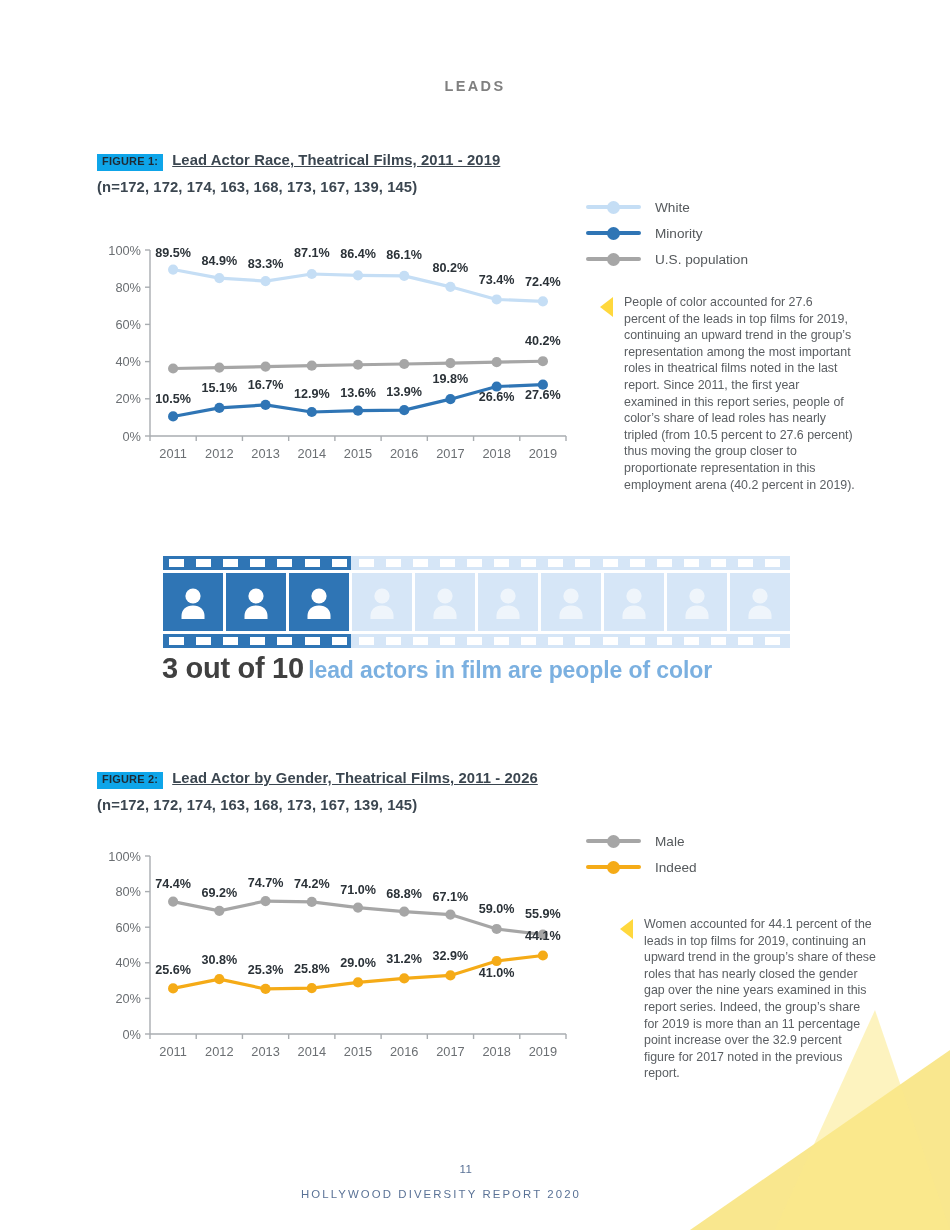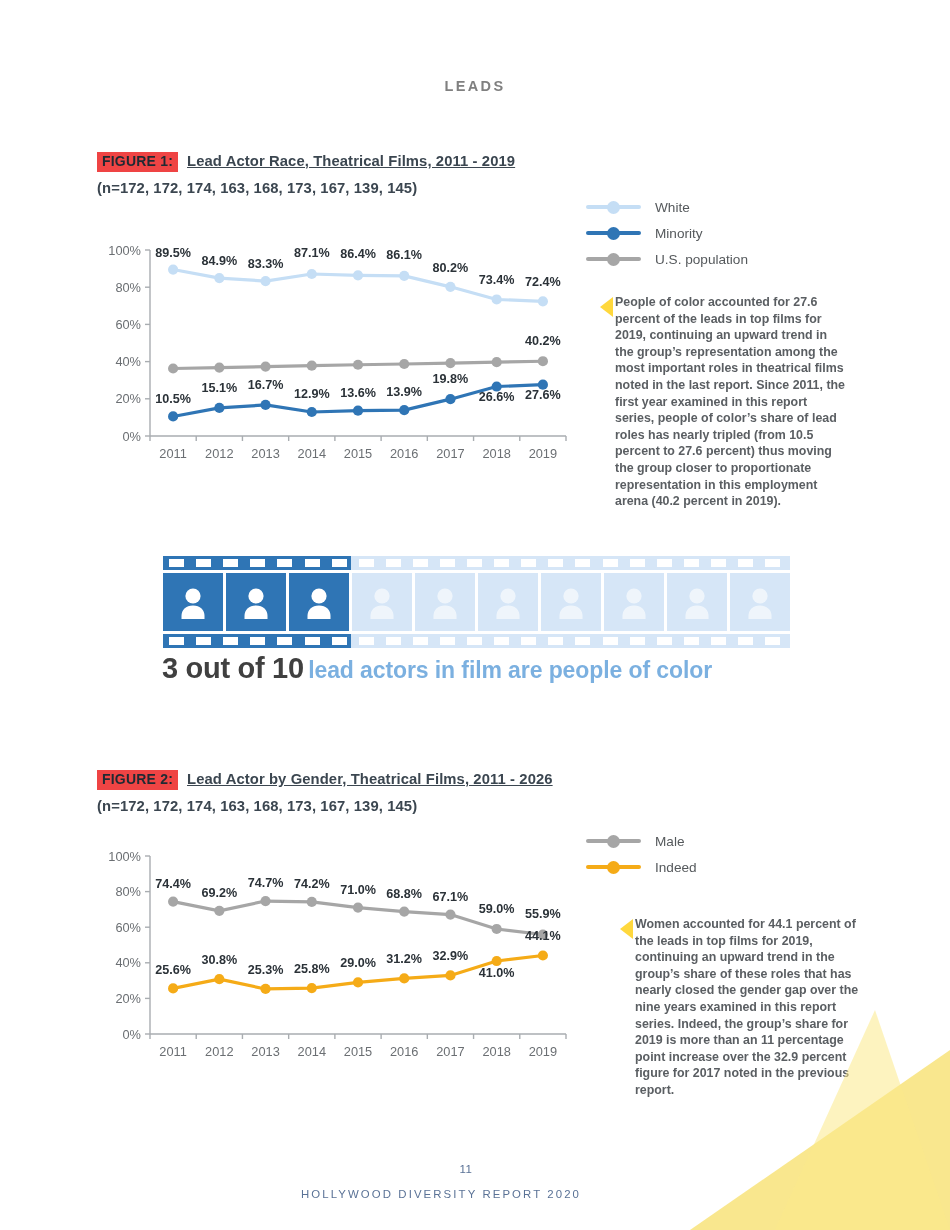--- a/index.html
+++ b/index.html
@@ -19,42 +19,42 @@
     position: absolute; top: 78px; left: 0; width: 950px;
     text-align: center;
     font-size: 14.5px; font-weight: bold; letter-spacing: 2.4px;
     color: #808080;
   }
 
   
   .fig-title { position: absolute; left: 97px; width: 620px; }
   .fig-title .line1 { display: flex; align-items: baseline; gap: 9px; }
   .fig-label {
-    background: #ef4444; color: #1f2a33;
-    font-size: 14px; font-weight: bold;
+    background: #0ea5e9; color: #1f2a33;
+    font-size: 11px; font-weight: bold;
     padding: 2px 5px 3px 5px; line-height: 1.05;
     letter-spacing: .2px;
   }
   .fig-name { font-size: 14.8px; font-weight: bold; color: #3b4650; letter-spacing: .1px; text-decoration: underline; }
   .fig-sub { font-size: 14.8px; font-weight: bold; color: #3b4650; margin-top: 8px; letter-spacing: .1px; }
 
   
   .chart { position: absolute; }
   .chart svg { display: block; }
 
   
   .legend { position: absolute; }
   .legend-row { display: flex; align-items: flex-start; height: 26px; }
   .legend-swatch { width: 55px; height: 14px; position: relative; margin-right: 14px; }
   .legend-swatch .ln { position: absolute; top: 50%; left: 0; width: 55px; height: 3.2px; margin-top: -1.6px; border-radius: 2px; }
   .legend-swatch .dt { position: absolute; top: 50%; left: 21px; width: 13px; height: 13px; margin-top: -6.5px; border-radius: 50%; }
   .legend-label { font-size: 13.6px; color: #55595c; }
 
   
-  .callout { position: absolute; display: flex; gap: 2px; font-weight: bold; }
+  .callout { position: absolute; display: flex; gap: 11px; }
   .callout .tri {
     width: 0; height: 0; flex: 0 0 auto; margin-top: 3px;
     border-top: 10px solid transparent;
     border-bottom: 10px solid transparent;
     border-right: 13px solid #ffd83d;
   }
   .callout .body {
     font-size: 12.4px; line-height: 16.6px; color: #5a5e62; width: 232px;
   }
 

